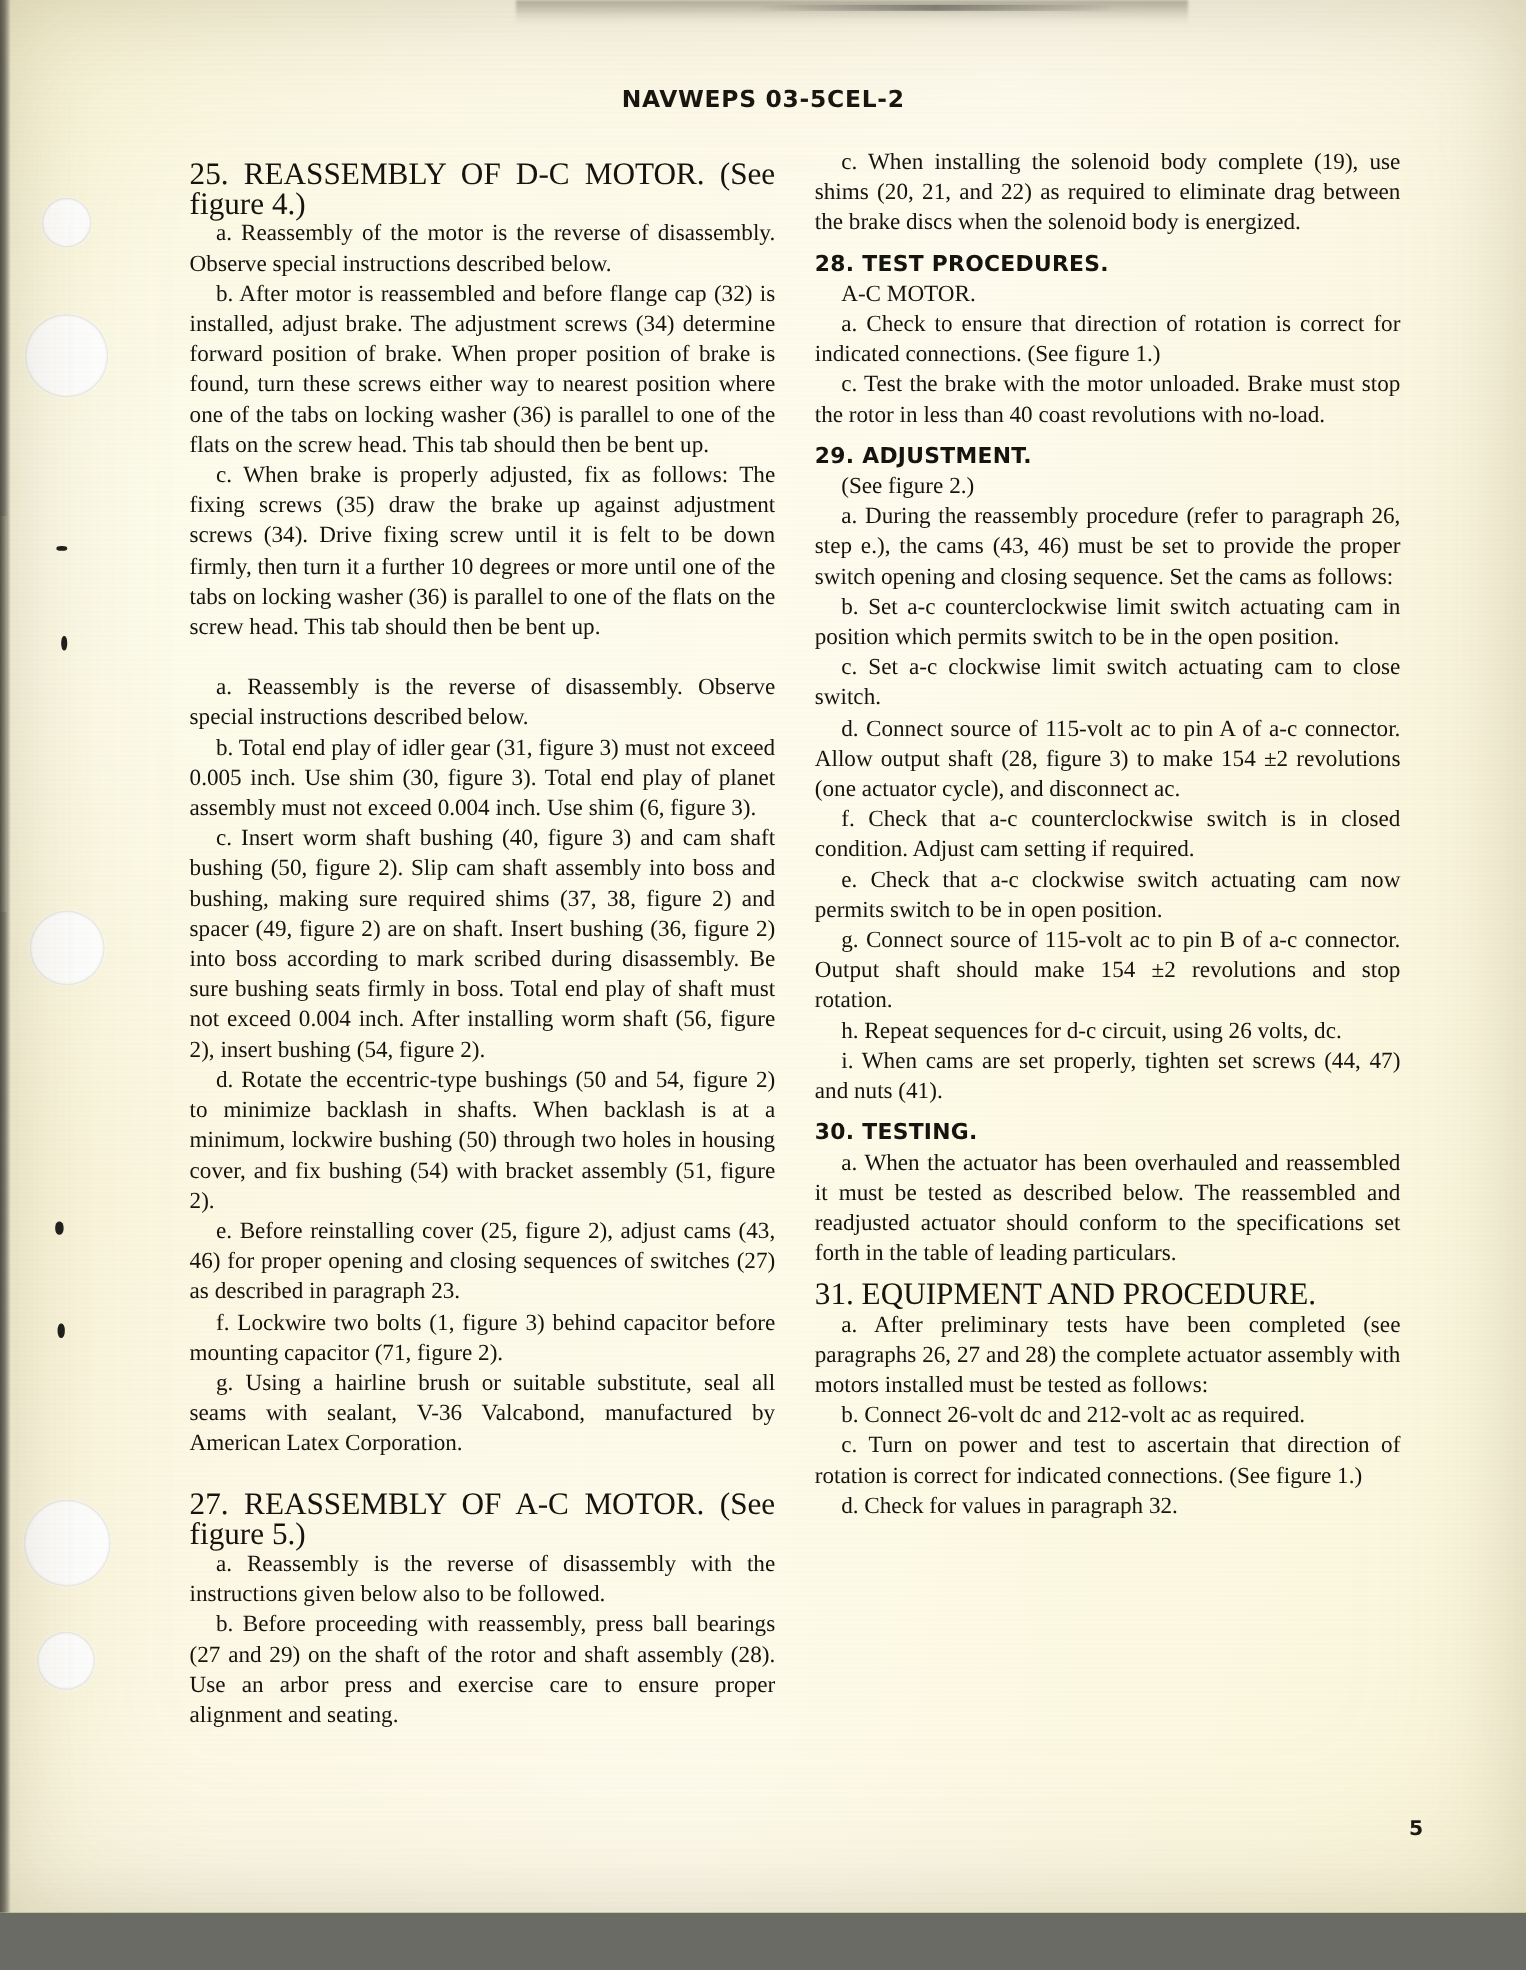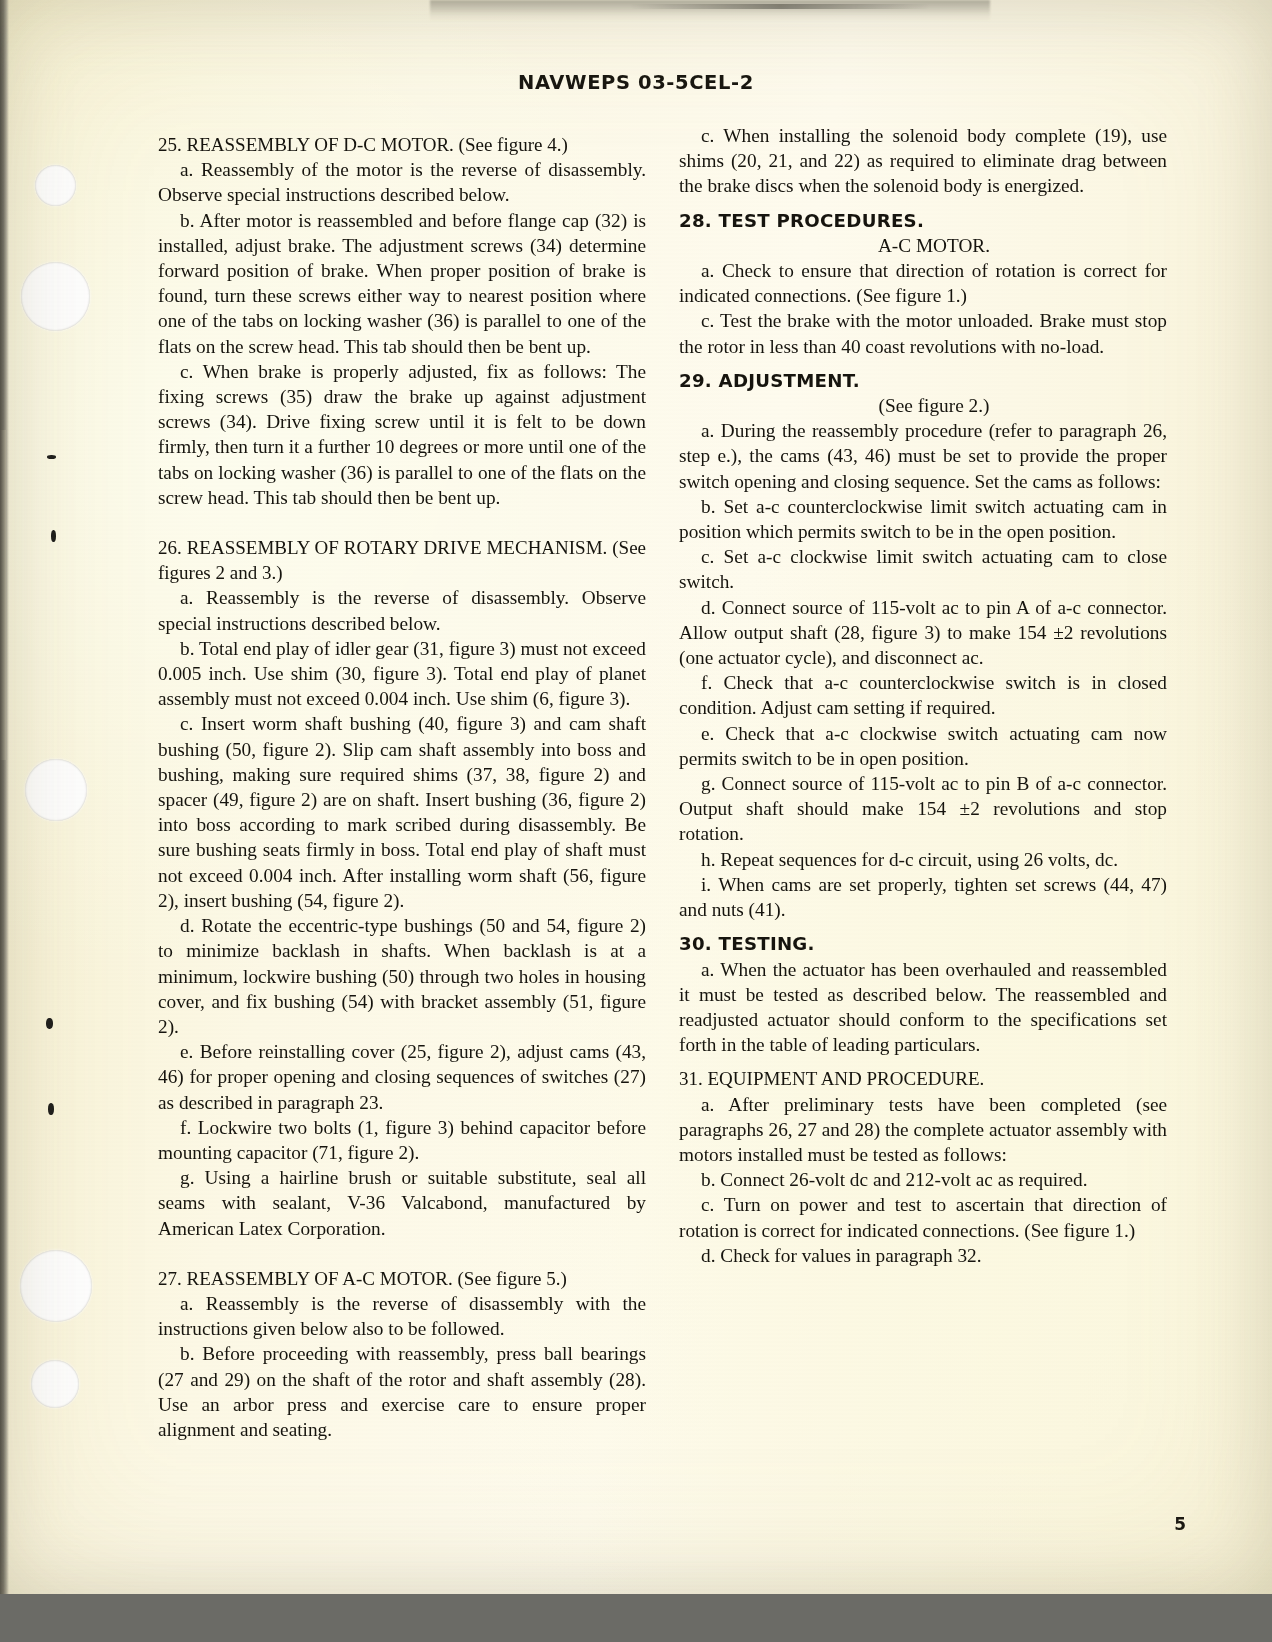--- a/index.html
+++ b/index.html
@@ -88,29 +88,29 @@
   .head-sans{
     font-family:"DejaVu Sans","Liberation Sans",sans-serif;
     font-weight:bold;
     font-size:18.2px;
     letter-spacing:.25px;
     text-align:left;
     margin:0;
   }
   
   .head-serif{
-    font-size:19px;
+    font-size:26px;
     text-align:justify;
     margin:0;
     text-indent:0;
   }
   .sub-serif{
     font-size:19.3px;
     text-indent:22px;
-    text-align:center;
+    text-align:left;
     margin:0;
   }
 
   #folio{
     position:absolute;
     right:86px;bottom:108px;
     font-family:"DejaVu Sans","Liberation Sans",sans-serif;
     font-weight:bold;
     font-size:17px;
     color:#17150f;
@@ -158,21 +158,20 @@
     <div class="col" id="col-left">
 
       <div class="gap-sm"></div>
       <p class="head-serif">25. REASSEMBLY OF D-C MOTOR. (See figure 4.)</p>
       <p class="p-indent">a. Reassembly of the motor is the reverse of disassembly. Observe special instructions described below.</p>
       <p class="p-indent">b. After motor is reassembled and before flange cap (32) is installed, adjust brake. The adjustment screws (34) determine forward position of brake. When proper position of brake is found, turn these screws either way to nearest position where one of the tabs on locking washer (36) is parallel to one of the flats on the screw head. This tab should then be bent up.</p>
       <p class="p-indent">c. When brake is properly adjusted, fix as follows: The fixing screws (35) draw the brake up against adjustment screws (34). Drive fixing screw until it is felt to be down firmly, then turn it a further 10 degrees or more until one of the tabs on locking washer (36) is parallel to one of the flats on the screw head. This tab should then be bent up.</p>
 
       <div class="gap"></div>
 
-      <p class="head-serif">26. REASSEMBLY OF ROTARY DRIVE MECHANISM. (See figures 2 and 3.)</p>
       <p class="p-indent">a. Reassembly is the reverse of disassembly. Observe special instructions described below.</p>
       <p class="p-indent">b. Total end play of idler gear (31, figure 3) must not exceed 0.005 inch. Use shim (30, figure 3). Total end play of planet assembly must not exceed 0.004 inch. Use shim (6, figure 3).</p>
       <p class="p-indent">c. Insert worm shaft bushing (40, figure 3) and cam shaft bushing (50, figure 2). Slip cam shaft assembly into boss and bushing, making sure required shims (37, 38, figure 2) and spacer (49, figure 2) are on shaft. Insert bushing (36, figure 2) into boss according to mark scribed during disassembly. Be sure bushing seats firmly in boss. Total end play of shaft must not exceed 0.004 inch. After installing worm shaft (56, figure 2), insert bushing (54, figure 2).</p>
       <p class="p-indent">d. Rotate the eccentric-type bushings (50 and 54, figure 2) to minimize backlash in shafts. When backlash is at a minimum, lockwire bushing (50) through two holes in housing cover, and fix bushing (54) with bracket assembly (51, figure 2).</p>
       <p class="p-indent">e. Before reinstalling cover (25, figure 2), adjust cams (43, 46) for proper opening and closing sequences of switches (27) as described in paragraph 23.</p>
       <p class="p-indent">f. Lockwire two bolts (1, figure 3) behind capacitor before mounting capacitor (71, figure 2).</p>
       <p class="p-indent">g. Using a hairline brush or suitable substitute, seal all seams with sealant, V-36 Valcabond, manufactured by American Latex Corporation.</p>
 
       <div class="gap"></div>
 

